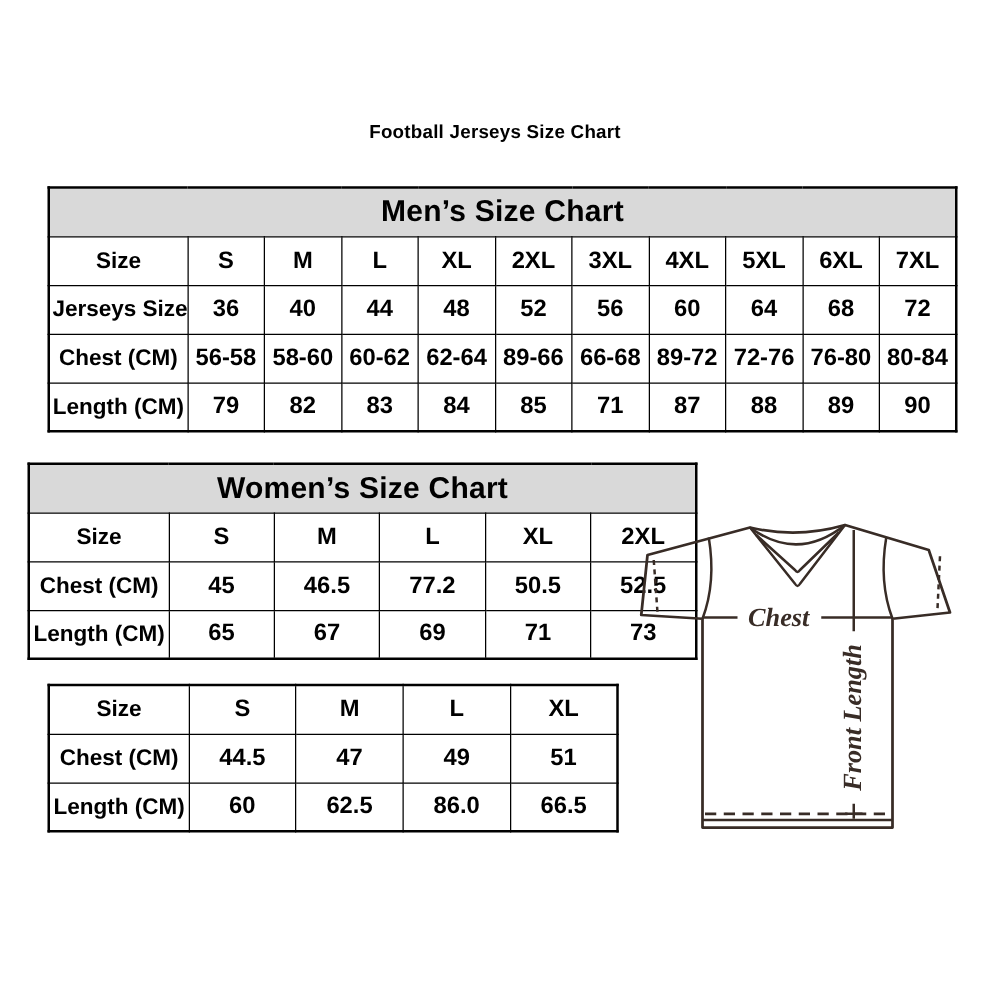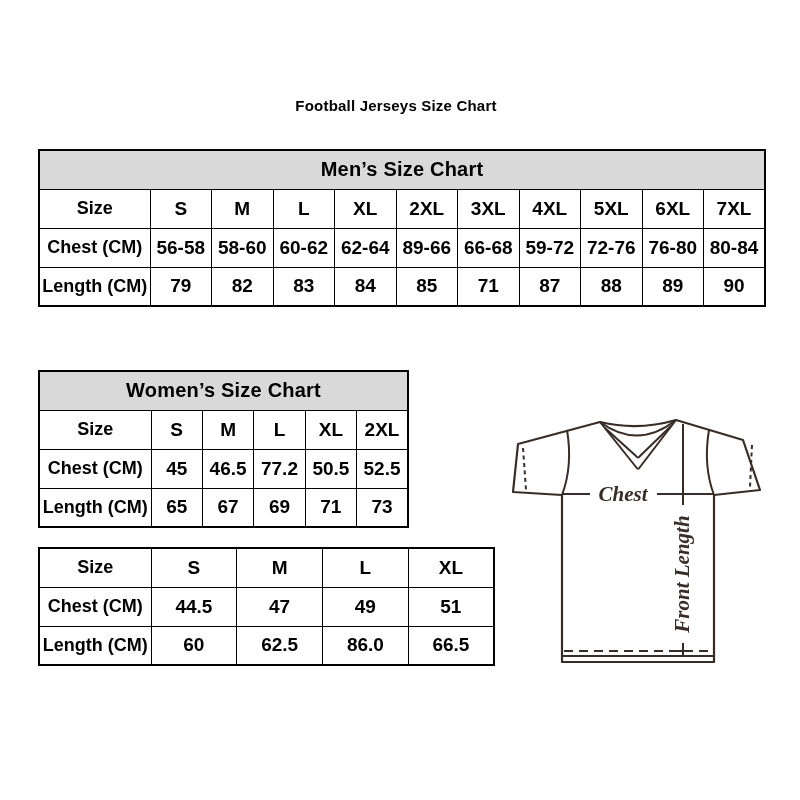--- a/index.html
+++ b/index.html
@@ -16,25 +16,25 @@
   table.size-table{
     position:absolute;border-collapse:collapse;table-layout:fixed;
     border:2px solid #000;background:#fff;font-weight:bold;
   }
   table.size-table td{
     border:1px solid #000;text-align:center;vertical-align:middle;
     height:39px;font-size:19px;white-space:nowrap;overflow:hidden;
     padding:0 2px;box-sizing:border-box;
   }
   table.size-table td.tbl-title{
-    background:#d9d9d9;font-size:20px;height:39px;letter-spacing:0.2px;
+    background:#d9d9d9;font-size:24px;height:39px;letter-spacing:0.2px;
   }
   table.size-table td.first-col{font-size:18px;}
   table.mens{left:38px;top:149px;width:728px;}
-  table.womens{left:38px;top:370px;width:371px;}
+  table.womens{left:22px;top:370px;width:536px;}
   table.youth{left:38px;top:547px;width:457px;}
   .mens col.c0{width:111px;}
   .womens col.c0,.youth col.c0{width:112px;}
   .womens td{height:39px;}
   .womens td.tbl-title{height:37px;}
   .jersey-svg{position:absolute;left:505px;top:404px;width:266px;height:278px;}
   .jersey-line{stroke:#382c26;stroke-width:2.2;fill:none;stroke-linejoin:round;stroke-linecap:butt;}
   .jersey-thin{stroke:#382c26;stroke-width:2;fill:none;stroke-linejoin:round;}
   .jersey-dash{stroke:#382c26;stroke-width:2.2;fill:none;stroke-dasharray:9 6;}
   .cuff-dash{stroke:#382c26;stroke-width:2;fill:none;stroke-dasharray:4 3.5;}
@@ -73,28 +73,41 @@
         <td>L</td>
         <td>XL</td>
         <td>2XL</td>
         <td>3XL</td>
         <td>4XL</td>
         <td>5XL</td>
         <td>6XL</td>
         <td>7XL</td>
       </tr>
       <tr>
+        <td class="first-col">Jerseys Size</td>
+        <td>36</td>
+        <td>40</td>
+        <td>44</td>
+        <td>48</td>
+        <td>52</td>
+        <td>56</td>
+        <td>60</td>
+        <td>64</td>
+        <td>68</td>
+        <td>72</td>
+      </tr>
+      <tr>
         <td class="first-col">Chest (CM)</td>
         <td>56-58</td>
         <td>58-60</td>
         <td>60-62</td>
         <td>62-64</td>
         <td>89-66</td>
         <td>66-68</td>
-        <td>59-72</td>
+        <td>89-72</td>
         <td>72-76</td>
         <td>76-80</td>
         <td>80-84</td>
       </tr>
       <tr>
         <td class="first-col">Length (CM)</td>
         <td>79</td>
         <td>82</td>
         <td>83</td>
         <td>84</td>

